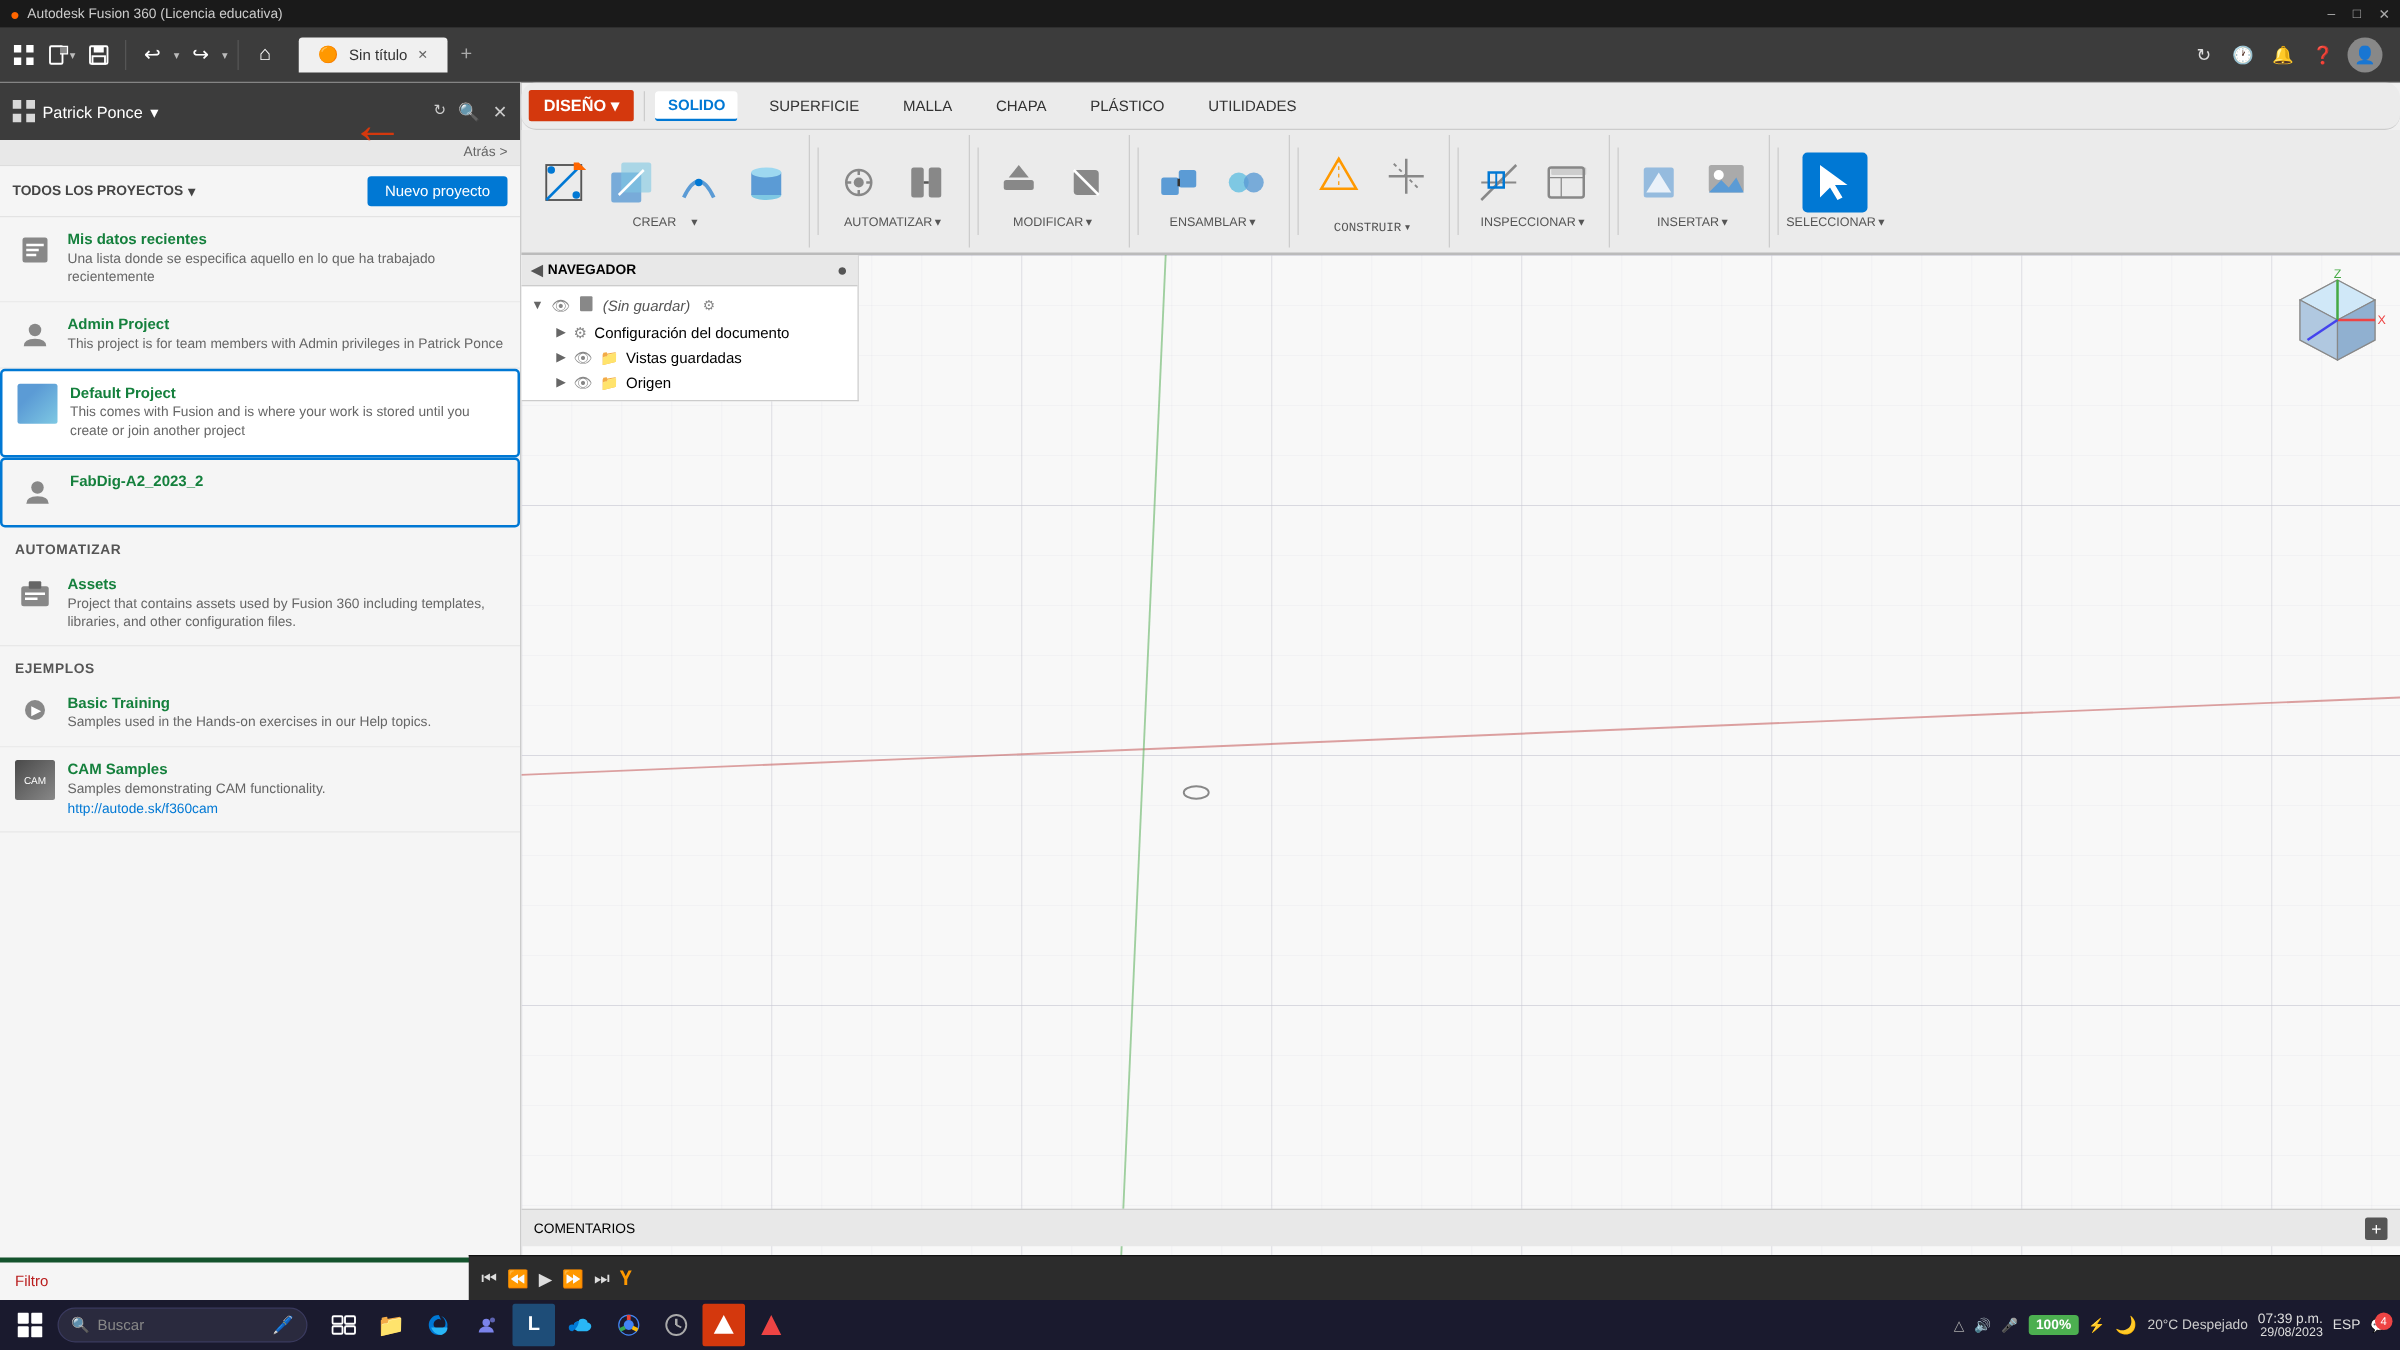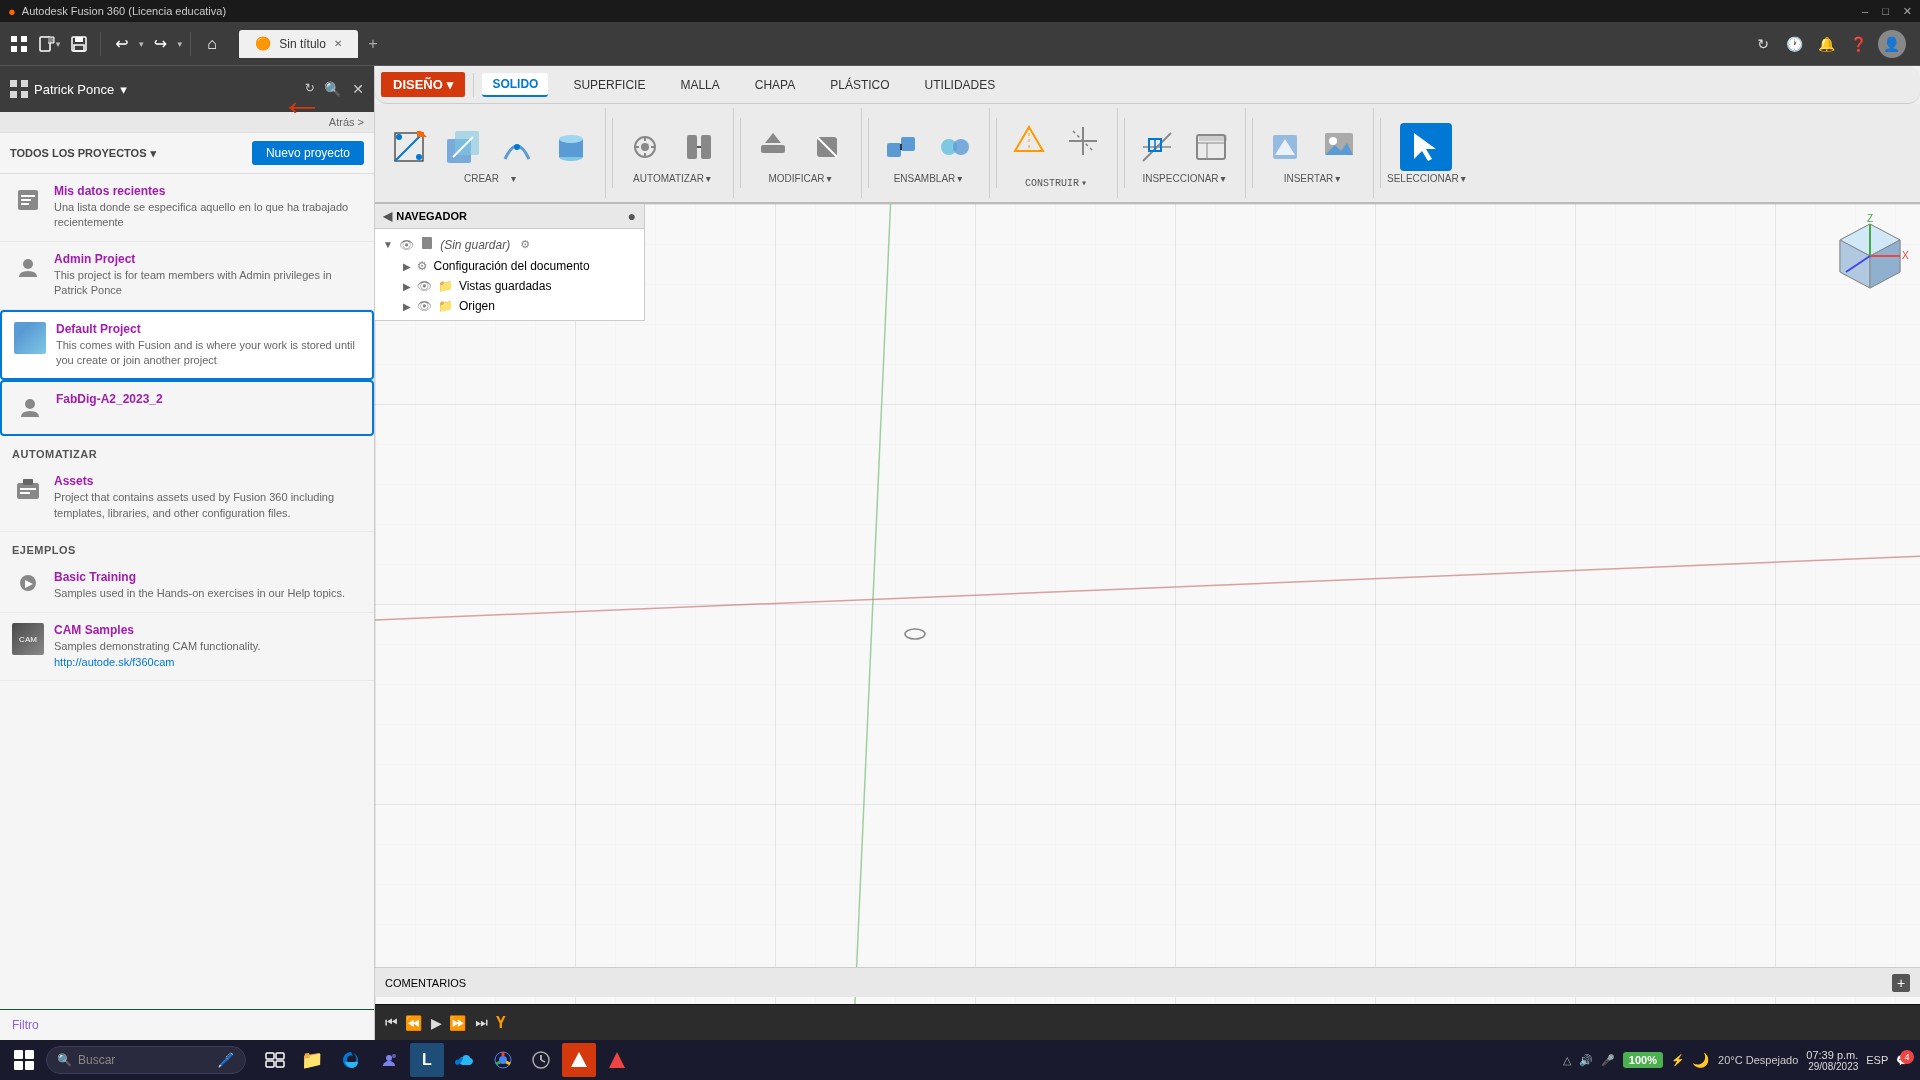--- a/index.html
+++ b/index.html
@@ -53,21 +53,21 @@
     .toolbar-right-icons { display: flex; align-items: center; gap: 6px; padding-right: 8px; color: #ddd; }
 
     
     .main-layout {
       display: flex;
       height: calc(1080px - 22px - 44px - 40px - 36px);
     }
 
     
     .left-panel {
-      width: 375px;
+      width: 417px;
       background: #f5f5f5;
       border-right: 1px solid #ccc;
       display: flex;
       flex-direction: column;
       overflow: hidden;
     }
     .user-header {
       background: #3c3c3c;
       color: white;
       display: flex;
@@ -134,28 +134,28 @@
     }
     .project-item.selected { border: 2px solid #0078d4; border-radius: 4px; background: #fff; }
     .project-icon {
       width: 32px; height: 32px;
       min-width: 32px;
       display: flex; align-items: center; justify-content: center;
       color: #666;
       font-size: 16px;
     }
     .project-text { flex: 1; }
-    .project-name { font-size: 12px; font-weight: 600; color: #a21caf; margin-bottom: 2px; }
+    .project-name { font-size: 12px; font-weight: 600; color: #15803d; margin-bottom: 2px; }
     .project-desc { font-size: 11px; color: #666; line-height: 1.4; }
     .project-desc a { color: #0078d4; text-decoration: none; }
     .filter-bar {
       padding: 8px 12px;
       font-size: 12px;
-      color: #8b5cf6;
-      border-top: 1px solid #14532d;
+      color: #b91c1c;
+      border-top: 4px solid #14532d;
     }
 
     
     .cam-thumb {
       width: 32px; height: 32px;
       background: linear-gradient(135deg, #4a4a4a 0%, #888 100%);
       border-radius: 2px;
       display: flex; align-items: center; justify-content: center;
       color: white; font-size: 8px;
     }

